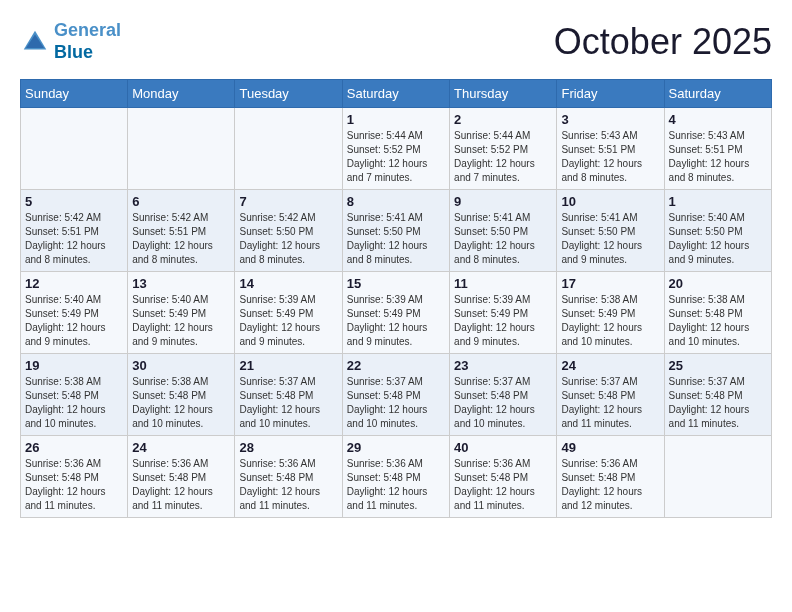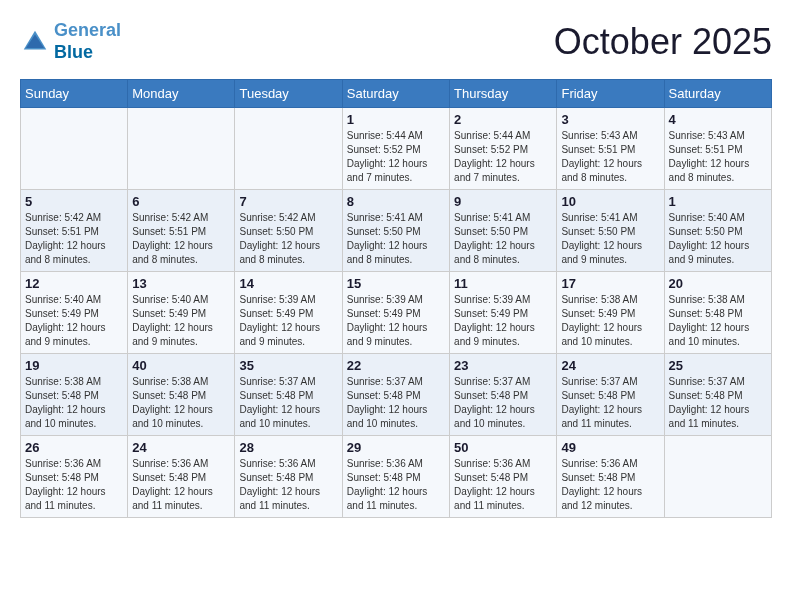--- a/index.html
+++ b/index.html
@@ -240,83 +240,83 @@
         </td>
       </tr>
       <tr>
         <td>
           <span class="day-num">19</span>
           <div class="day-info" style="white-space: pre-line;">Sunrise: 5:38 AM
 Sunset: 5:48 PM
 Daylight: 12 hours and 10 minutes.</div>
         </td>
         <td>
+          <span class="day-num">30</span>
+          <div class="day-info" style="white-space: pre-line;">Sunrise: 5:38 AM
+Sunset: 5:48 PM
+Daylight: 12 hours and 10 minutes.</div>
+        </td>
+        <td>
+          <span class="day-num">21</span>
+          <div class="day-info" style="white-space: pre-line;">Sunrise: 5:37 AM
+Sunset: 5:48 PM
+Daylight: 12 hours and 10 minutes.</div>
+        </td>
+        <td>
+          <span class="day-num">22</span>
+          <div class="day-info" style="white-space: pre-line;">Sunrise: 5:37 AM
+Sunset: 5:48 PM
+Daylight: 12 hours and 10 minutes.</div>
+        </td>
+        <td>
+          <span class="day-num">23</span>
+          <div class="day-info" style="white-space: pre-line;">Sunrise: 5:37 AM
+Sunset: 5:48 PM
+Daylight: 12 hours and 10 minutes.</div>
+        </td>
+        <td>
+          <span class="day-num">24</span>
+          <div class="day-info" style="white-space: pre-line;">Sunrise: 5:37 AM
+Sunset: 5:48 PM
+Daylight: 12 hours and 11 minutes.</div>
+        </td>
+        <td>
+          <span class="day-num">25</span>
+          <div class="day-info" style="white-space: pre-line;">Sunrise: 5:37 AM
+Sunset: 5:48 PM
+Daylight: 12 hours and 11 minutes.</div>
+        </td>
+      </tr>
+      <tr>
+        <td>
+          <span class="day-num">26</span>
+          <div class="day-info" style="white-space: pre-line;">Sunrise: 5:36 AM
+Sunset: 5:48 PM
+Daylight: 12 hours and 11 minutes.</div>
+        </td>
+        <td>
+          <span class="day-num">24</span>
+          <div class="day-info" style="white-space: pre-line;">Sunrise: 5:36 AM
+Sunset: 5:48 PM
+Daylight: 12 hours and 11 minutes.</div>
+        </td>
+        <td>
+          <span class="day-num">28</span>
+          <div class="day-info" style="white-space: pre-line;">Sunrise: 5:36 AM
+Sunset: 5:48 PM
+Daylight: 12 hours and 11 minutes.</div>
+        </td>
+        <td>
+          <span class="day-num">29</span>
+          <div class="day-info" style="white-space: pre-line;">Sunrise: 5:36 AM
+Sunset: 5:48 PM
+Daylight: 12 hours and 11 minutes.</div>
+        </td>
+        <td>
           <span class="day-num">40</span>
-          <div class="day-info" style="white-space: pre-line;">Sunrise: 5:38 AM
-Sunset: 5:48 PM
-Daylight: 12 hours and 10 minutes.</div>
-        </td>
-        <td>
-          <span class="day-num">35</span>
-          <div class="day-info" style="white-space: pre-line;">Sunrise: 5:37 AM
-Sunset: 5:48 PM
-Daylight: 12 hours and 10 minutes.</div>
-        </td>
-        <td>
-          <span class="day-num">22</span>
-          <div class="day-info" style="white-space: pre-line;">Sunrise: 5:37 AM
-Sunset: 5:48 PM
-Daylight: 12 hours and 10 minutes.</div>
-        </td>
-        <td>
-          <span class="day-num">23</span>
-          <div class="day-info" style="white-space: pre-line;">Sunrise: 5:37 AM
-Sunset: 5:48 PM
-Daylight: 12 hours and 10 minutes.</div>
-        </td>
-        <td>
-          <span class="day-num">24</span>
-          <div class="day-info" style="white-space: pre-line;">Sunrise: 5:37 AM
-Sunset: 5:48 PM
-Daylight: 12 hours and 11 minutes.</div>
-        </td>
-        <td>
-          <span class="day-num">25</span>
-          <div class="day-info" style="white-space: pre-line;">Sunrise: 5:37 AM
-Sunset: 5:48 PM
-Daylight: 12 hours and 11 minutes.</div>
-        </td>
-      </tr>
-      <tr>
-        <td>
-          <span class="day-num">26</span>
-          <div class="day-info" style="white-space: pre-line;">Sunrise: 5:36 AM
-Sunset: 5:48 PM
-Daylight: 12 hours and 11 minutes.</div>
-        </td>
-        <td>
-          <span class="day-num">24</span>
-          <div class="day-info" style="white-space: pre-line;">Sunrise: 5:36 AM
-Sunset: 5:48 PM
-Daylight: 12 hours and 11 minutes.</div>
-        </td>
-        <td>
-          <span class="day-num">28</span>
-          <div class="day-info" style="white-space: pre-line;">Sunrise: 5:36 AM
-Sunset: 5:48 PM
-Daylight: 12 hours and 11 minutes.</div>
-        </td>
-        <td>
-          <span class="day-num">29</span>
-          <div class="day-info" style="white-space: pre-line;">Sunrise: 5:36 AM
-Sunset: 5:48 PM
-Daylight: 12 hours and 11 minutes.</div>
-        </td>
-        <td>
-          <span class="day-num">50</span>
           <div class="day-info" style="white-space: pre-line;">Sunrise: 5:36 AM
 Sunset: 5:48 PM
 Daylight: 12 hours and 11 minutes.</div>
         </td>
         <td>
           <span class="day-num">49</span>
           <div class="day-info" style="white-space: pre-line;">Sunrise: 5:36 AM
 Sunset: 5:48 PM
 Daylight: 12 hours and 12 minutes.</div>
         </td>

